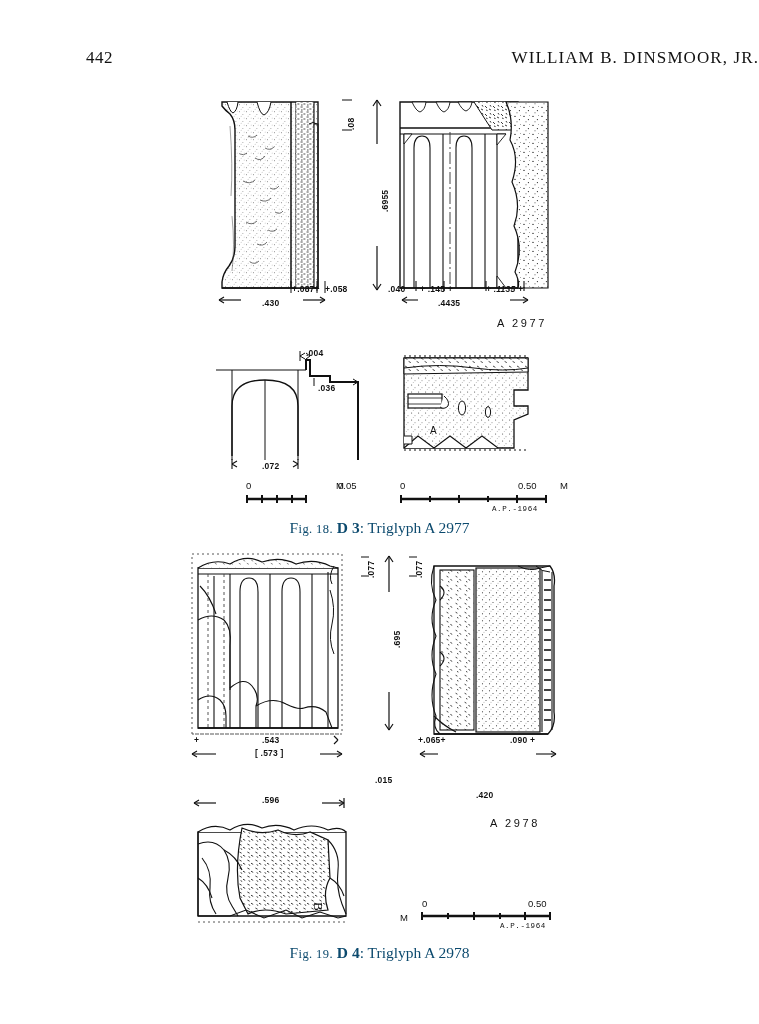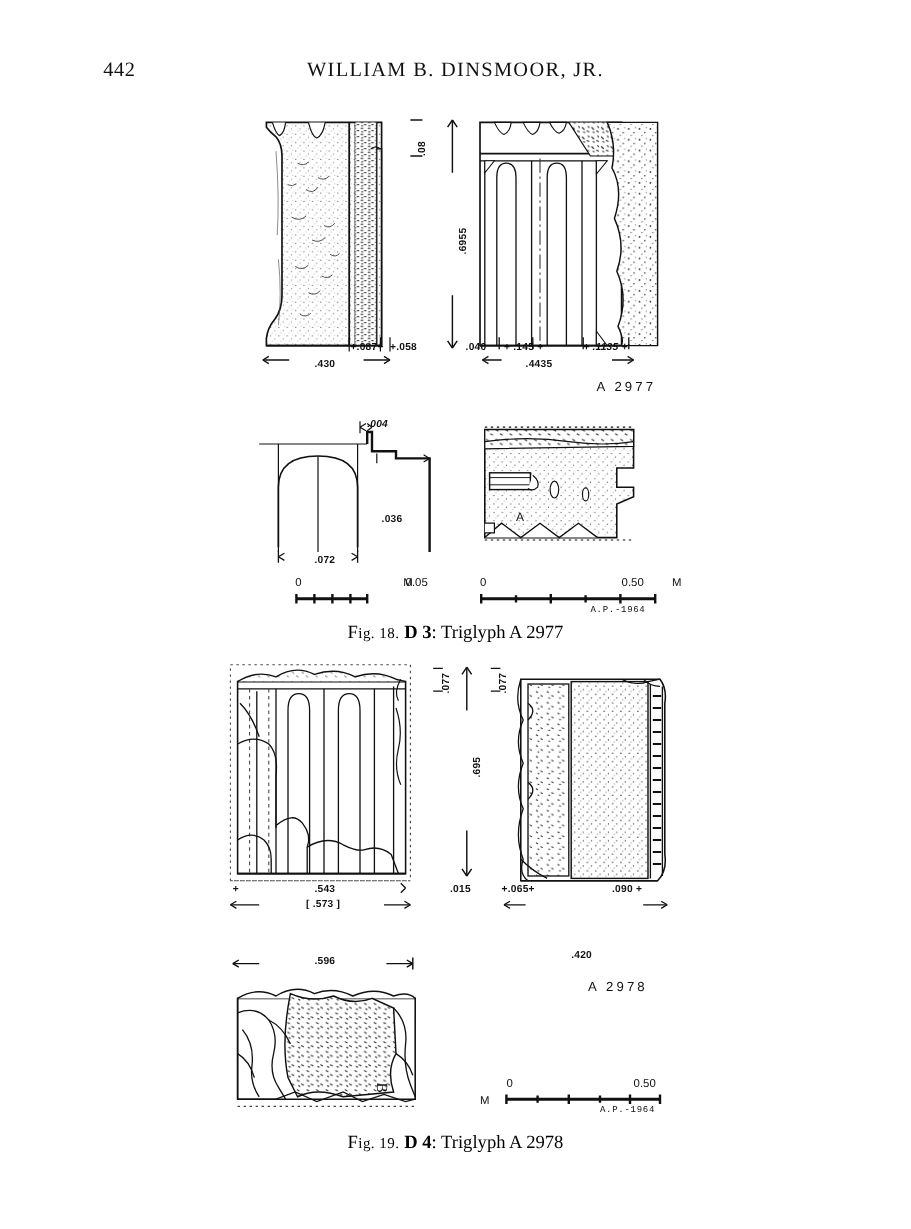--- a/index.html
+++ b/index.html
@@ -34,21 +34,21 @@
     top: 0;
     font-size: 17px;
     letter-spacing: .5px;
     margin-left: 28px;
   }
   .head-title {
     position: absolute;
     left: 0;
     top: 0;
     width: 759px;
-    text-align: center;
+    text-align: right;
     font-size: 17px;
     letter-spacing: 1.1px;
   }
 
   
   .dim {
     position: absolute;
     font-family: "Liberation Sans", sans-serif;
     font-size: 8.5px;
     font-weight: bold;
@@ -85,21 +85,21 @@
     text-align: right;
   }
 
   
   .caption {
     position: absolute;
     width: 759px;
     left: 0;
     text-align: center;
     font-size: 15.5px;
-    color: #000000;
+    color: #0c4a6e;
   }
   .caption .fig-sc {
     font-size: 12.5px;
     letter-spacing: .4px;
   }
   .caption b {
     font-weight: bold;
   }
 
   svg { display: block; }
@@ -299,22 +299,22 @@
       <g stroke="#111" stroke-width="1" fill="none">
         <path d="M104 34 l0 -4 M104 34 l0 4"></path>
         <path d="M148 34 l-5 -3 M148 34 l-5 3"></path>
       </g>
 
       <g stroke="#111" stroke-width="1" fill="none">
         <path d="M90 8 l5 -3 M90 8 l5 3 M90 3 v10"></path>
         <path d="M100 8 l-4 -3 M100 8 l-4 3"></path>
       </g>
     </svg>
-    <div class="dim" style="left:306px; top:348px;font-style:italic;">.004</div>
-    <div class="dim" style="left:318px; top:383px;margin-top:44px;">.036</div>
+    <div class="dim" style="left:306px; top:348px;">.004</div>
+    <div class="dim" style="left:318px; top:383px;">.036</div>
     <div class="dim" style="left:262px; top:461px;">.072</div>
 
     <div class="scalelabel" style="left:246px; top:480px;">0</div>
     <div class="scalelabel" style="left:294px; top:480px;margin-left:44px;">0.05</div>
     <div class="scalelabel" style="left:336px; top:480px;">M</div>
     <svg class="fig-svg" style="left:244px; top:493px;" width="80" height="12" viewBox="0 0 80 12">
       <line x1="3" y1="6" x2="62" y2="6" stroke="#111" stroke-width="2.4"></line>
       <g stroke="#111" stroke-width="2">
         <line x1="3" y1="2" x2="3" y2="10"></line>
         <line x1="18" y1="2" x2="18" y2="10"></line>
@@ -429,21 +429,21 @@
         <path d="M144 40 q6 18 2 34 q-4 16 2 30"></path>
         <path d="M148 16 q-6 10 -2 18"></path>
       </g>
 
       <line x1="12" y1="178" x2="152" y2="178" stroke="#111" stroke-width="1.3"></line>
       <line x1="6" y1="184" x2="156" y2="184" stroke="#444" stroke-width="0.9" stroke-dasharray="2 3"></line>
     </svg>
 
     <div class="dim" style="left:194px; top:735px;">+</div>
     <div class="dim" style="left:262px; top:735px;">.543</div>
-    <div class="dim" style="left:338px; top:735px;padding-left:37px;">.015</div>
+    <div class="dim" style="left:338px; top:775px;padding-left:37px;">.015</div>
     <div class="dim" style="left:255px; top:748px;">[ .573 ]</div>
 
     <svg class="fig-svg" style="left:186px; top:730px;" width="180" height="32" viewBox="0 0 180 32">
       <g stroke="#111" stroke-width="1.1" fill="none">
         <path d="M152 10 l-4 -4 M152 10 l-4 4"></path>
         <path d="M6 24 h24"></path>
           <path d="M6 24 l5 -3 M6 24 l5 3"></path>
         <path d="M134 24 h22"></path>
           <path d="M156 24 l-5 -3 M156 24 l-5 3"></path>
       </g>

